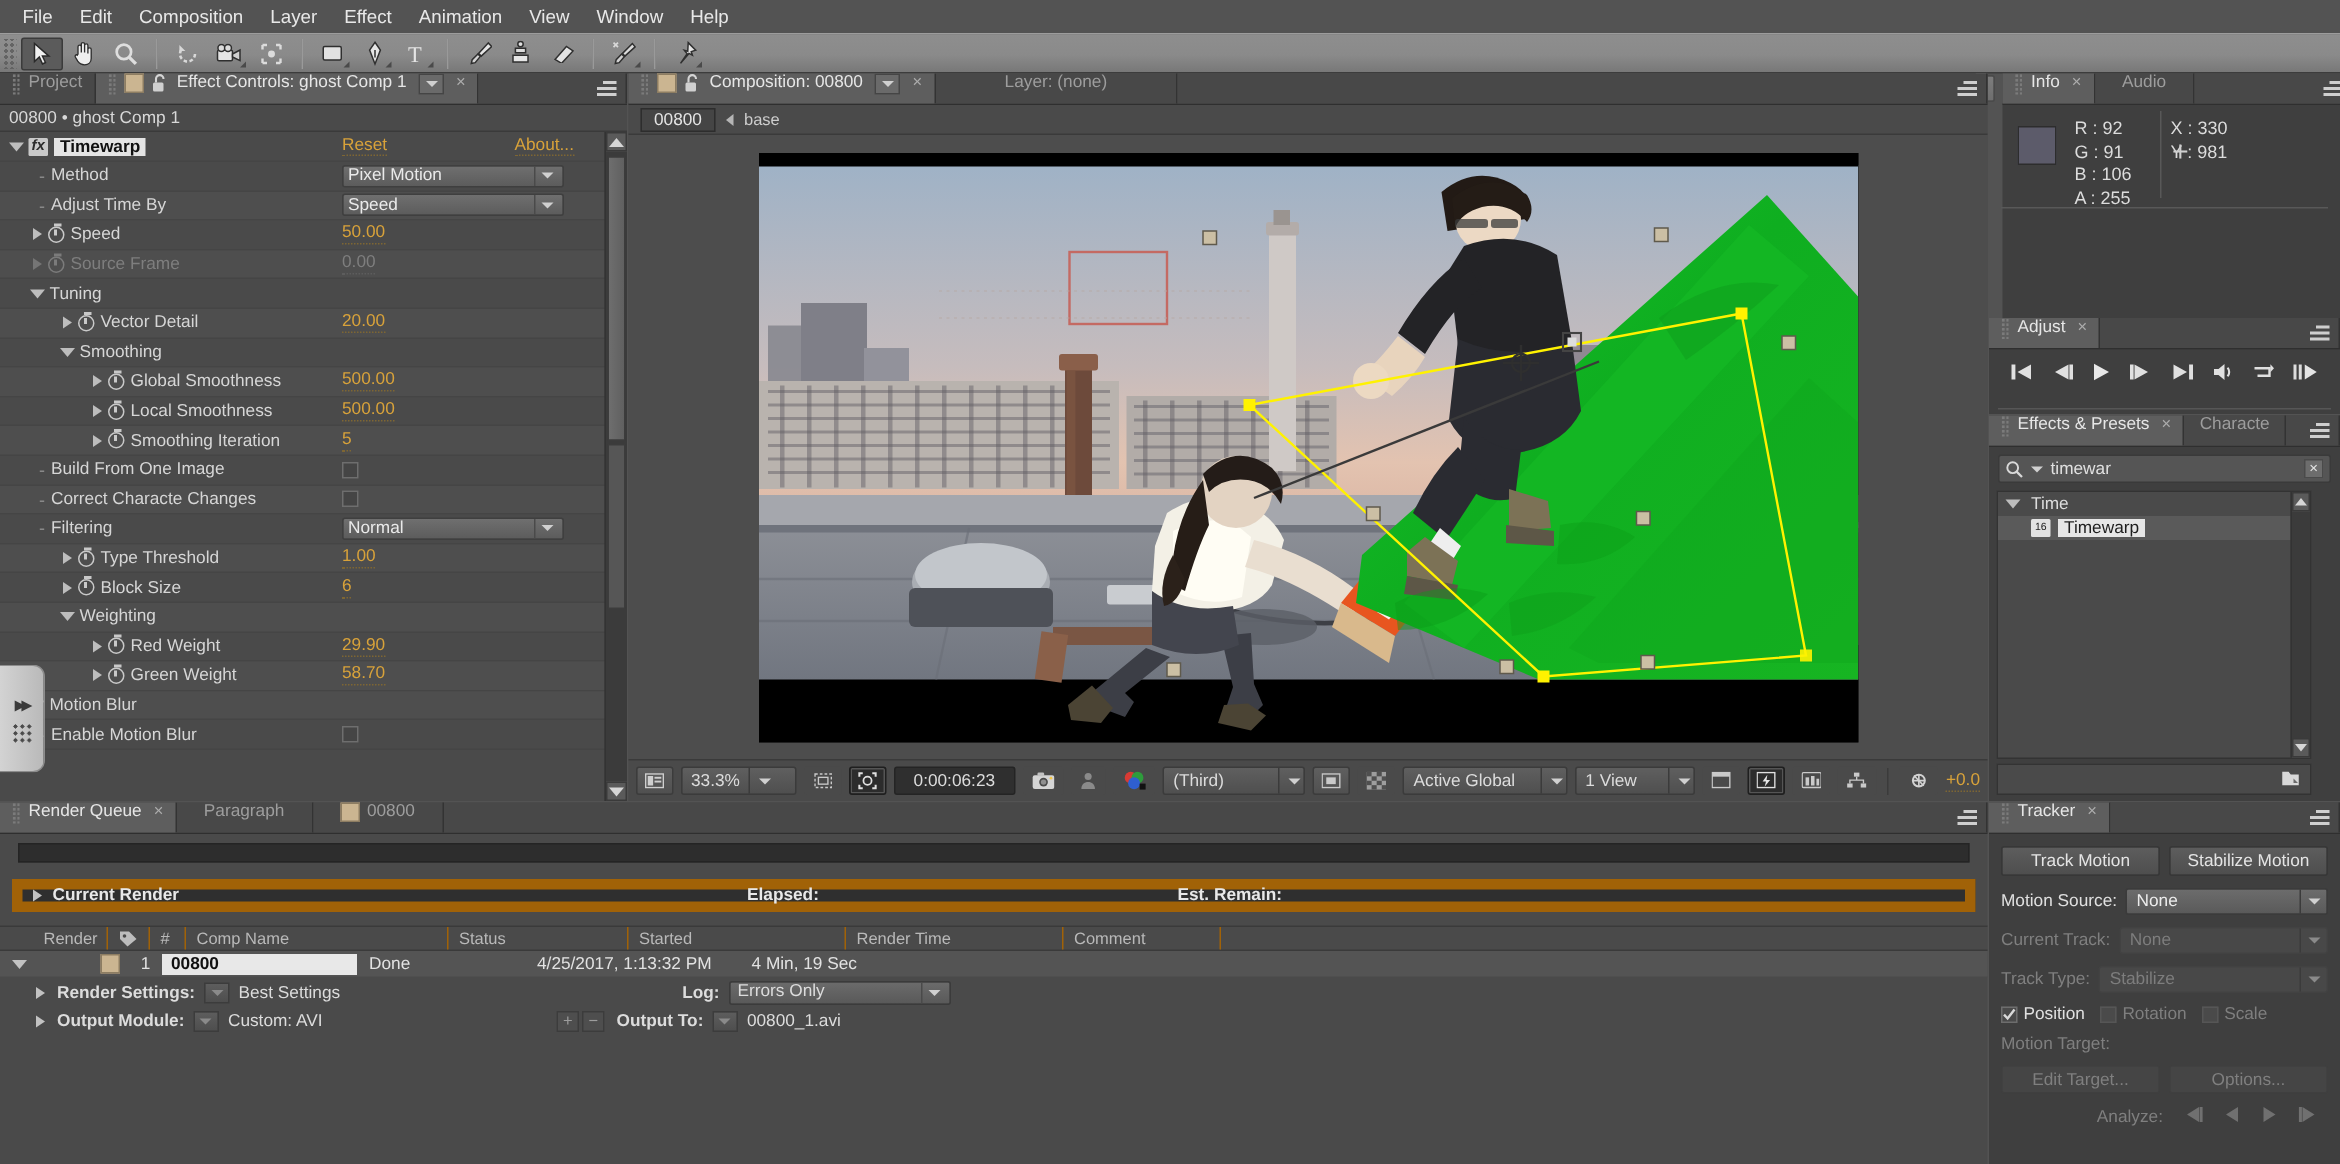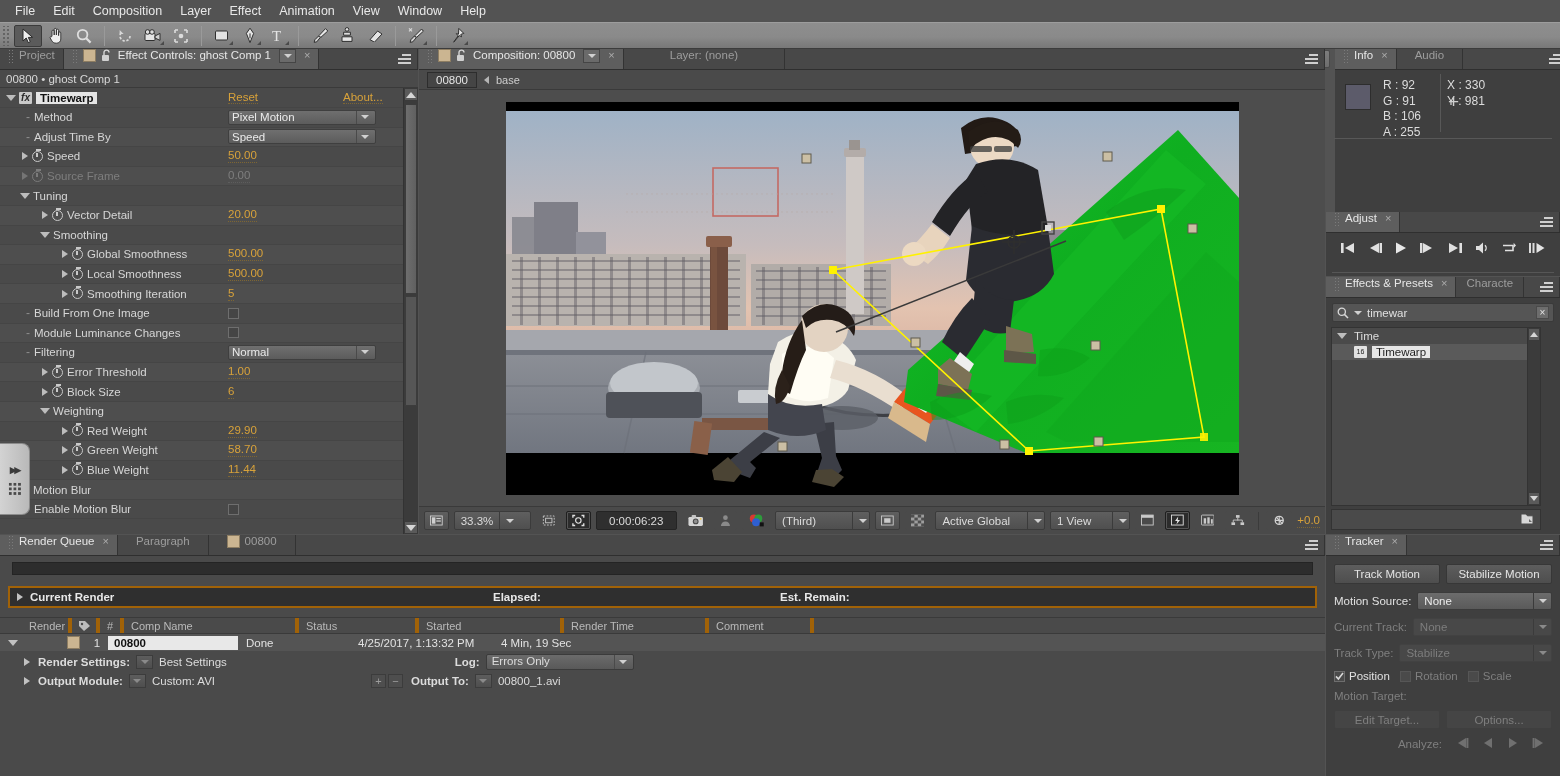--- a/index.html
+++ b/index.html
@@ -240,28 +240,28 @@
     font-size: 7px; line-height: 12px; text-align: center; border-radius: 1px; }
   .fx-footer { position: absolute; left: 5px; right: 19px; bottom: 4px; height: 21px;
     background: #4a4a4a; border: 1px solid #333; display: flex; align-items: center;
     justify-content: flex-end; padding-right: 6px; }
 
   
   #rq-panel { left: 0; top: 535px; width: 1325px; height: 241px; background: #4a4a4a; }
   .rq-progressbar { margin: 6px 12px 0 12px; height: 13px; background: #2d2d2d;
      border: 1px solid #242424; }
   .rq-current {
-    margin: 11px 8px 0 8px; height: 22px; background: #2f2f2f; border: 2px solid #a16207;
+    margin: 11px 8px 0 8px; height: 22px; background: #2f2f2f; border: 7px solid #a16207;
     display: flex; align-items: center; position: relative; color: #e8e8e8;
     font-size: 11.5px; font-weight: bold;
   }
   .rq-head { display: flex; height: 17px; background: #4a4a4a; color: #b9b9b9;
      font-size: 11px; margin-top: 9px; border-top: 1px solid #3a3a3a;
      border-bottom: 1px solid #3a3a3a; }
-  .rq-head div { border-right: 4px solid #a16207; padding: 2px 0 0 7px; }
+  .rq-head div { border-right: 1px solid #a16207; padding: 2px 0 0 7px; }
   .rq-row { display: flex; align-items: center; height: 18px; background: #545454;
      font-size: 11.5px; color: #e2e2e2; border-bottom: 1px solid #4a4a4a; }
   .rq-sub { display: flex; align-items: center; height: 19px; font-size: 11.5px;
      color: #dcdcdc; }
   .rq-sub b { font-weight: bold; }
   .minitri { width:0;height:0;border-top:4px solid transparent;border-bottom:4px solid transparent;border-left:6px solid #c2c2c2;}
   .minitri.open { border-left:5px solid transparent;border-right:5px solid transparent;border-top:6px solid #c2c2c2;border-bottom:0;}
   .dropbtn { width: 17px; height: 14px; background: linear-gradient(180deg,#5d5d5d,#4e4e4e);
      border: 1px solid #3c3c3c; display: flex; align-items: center; justify-content: center;}
   .pm-btn { width: 15px; height: 14px; background: #4e4e4e; border: 1px solid #3c3c3c;
@@ -558,21 +558,21 @@
         <div class="ec-name" style="padding-left:26px;">
             <span class="dash">-</span>
             <span>Build From One Image</span>
           </div>
         <span class="chk"></span>
       </div>
 
       <div class="ec-row alt">
         <div class="ec-name" style="padding-left:26px;">
             <span class="dash">-</span>
-            <span>Module Luminance Changes</span>
+            <span>Correct Characte Changes</span>
           </div>
         <span class="chk"></span>
       </div>
 
       <div class="ec-row">
         <div class="ec-name" style="padding-left:26px;">
             <span class="dash">-</span>
             <span>Filtering</span>
           </div>
         <div class="ec-select" style="width:148px;">
@@ -580,21 +580,21 @@
           <span class="sarrow">
               <span class="arrow-dn sm"></span>
             </span>
         </div>
       </div>
 
       <div class="ec-row alt">
         <div class="ec-name" style="padding-left:42px;">
           <span class="tri"></span>
           <span class="stopw"></span>
-          <span>Error Threshold</span>
+          <span>Type Threshold</span>
         </div>
         <span class="ec-val">1.00</span>
       </div>
 
       <div class="ec-row">
         <div class="ec-name" style="padding-left:42px;">
           <span class="tri"></span>
           <span class="stopw"></span>
           <span>Block Size</span>
         </div>
@@ -619,28 +619,20 @@
 
       <div class="ec-row alt">
         <div class="ec-name" style="padding-left:62px;">
           <span class="tri"></span>
           <span class="stopw"></span>
           <span>Green Weight</span>
         </div>
         <span class="ec-val">58.70</span>
       </div>
 
-      <div class="ec-row">
-        <div class="ec-name" style="padding-left:62px;">
-          <span class="tri"></span>
-          <span class="stopw"></span>
-          <span>Blue Weight</span>
-        </div>
-        <span class="ec-val">11.44</span>
-      </div>
 
       <div class="ec-row alt">
         <div class="ec-name" style="padding-left:20px;">
           <span class="tri open"></span>
           <span>Motion Blur</span>
         </div>
       </div>
 
       <div class="ec-row">
         <div class="ec-name" style="padding-left:26px;">

